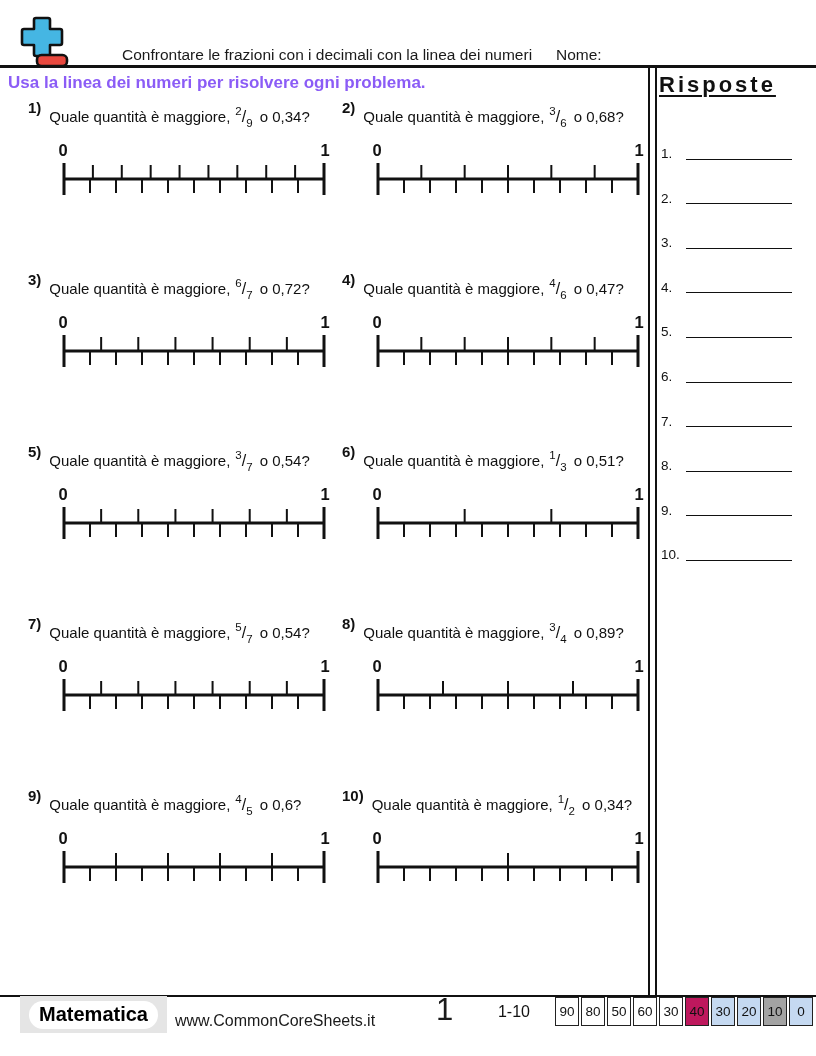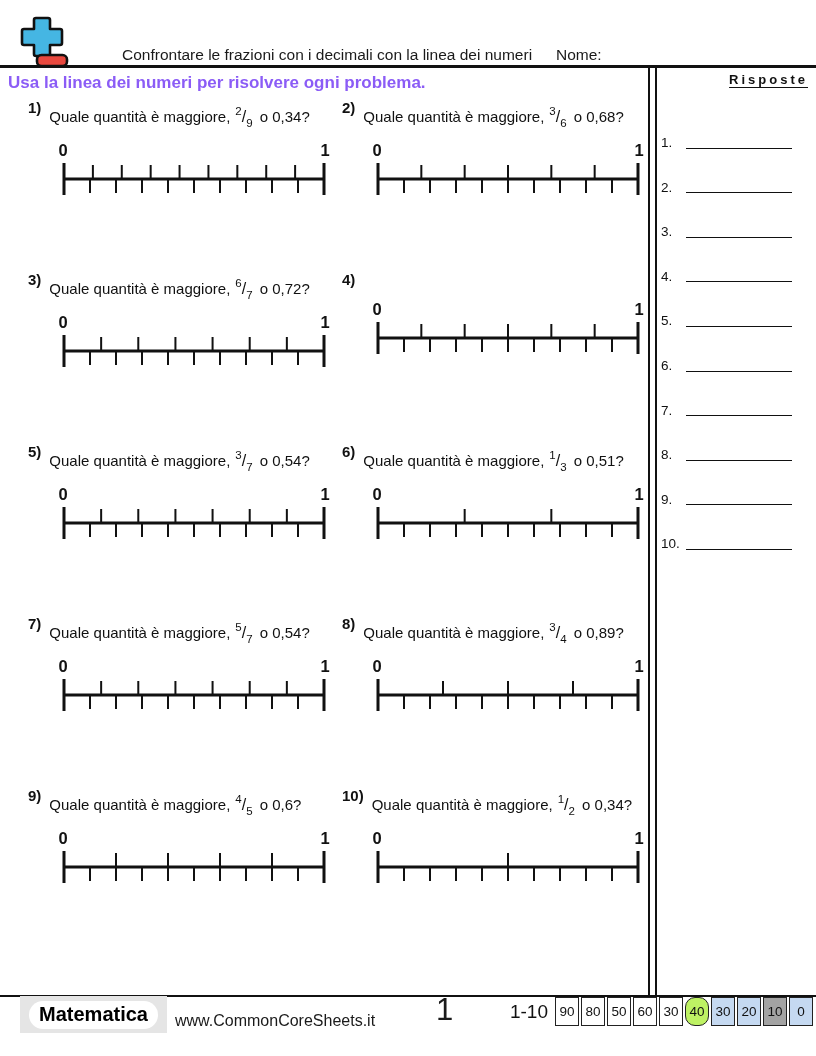--- a/index.html
+++ b/index.html
@@ -36,37 +36,37 @@
   .nl-labels span:last-child { transform:translateX(5px); }
   .numline { display:block; }
   .numline rect { fill:#111; }
 
   
   .divider { position:absolute; left:648px; top:68px; width:9px; height:928px;
              border-left:2px solid #111; border-right:2px solid #111; }
 
   
   .answers { position:absolute; left:659px; top:72px; width:157px; }
-  .answers-title { text-align:right; font-weight:bold; font-size:13px; letter-spacing:3px;
+  .answers-title { text-align:left; font-weight:bold; font-size:22px; letter-spacing:3px;
                    text-decoration:underline; text-underline-offset:3px; margin-right:8px; }
   .answers-list { list-style:none; margin-top:17px; }
   .answers-list li { display:flex; align-items:flex-end; height:44.6px; }
   .ans-num { font-size:13.5px; width:27px; text-align:left; padding-left:2px; line-height:1; margin-bottom:-1px; }
   .ans-line { flex:1; border-bottom:1.5px solid #111; margin-right:24px; height:14px; }
 
   
   .footer-rule { position:absolute; left:0; top:995px; width:816px; height:2px; background:#111; }
   .brand-box { position:absolute; left:20px; top:996px; width:147px; height:37px; background:#e5e5e5;
                display:flex; align-items:center; justify-content:center; }
   .brand-pill { background:#fff; border-radius:16px; padding:2px 10px 3px; margin:0 5px;
                 font-weight:bold; font-size:20px; color:#000; white-space:nowrap; }
   .website { position:absolute; left:175px; top:1012px; font-size:16px; color:#1a1a1a;text-align:center; }
   .page-num { position:absolute; left:436px; top:992px; font-size:31px; color:#1a1a1a; }
   .score-table { position:absolute; right:3px; top:997px; display:flex; align-items:center; gap:2px; }
-  .score-range { font-size:19px; margin-right:5px; }
+  .score-range { font-size:16px; margin-right:23px; }
   .score-cell { width:24px; height:29px; border:1.5px solid #222; background:#fff;
                 display:flex; align-items:center; justify-content:center; font-size:13.5px; }
 </style>
 </head>
 <body>
 
 <div class="page">
 
   <svg class="logo" viewBox="0 0 50 54">
     <path id="logo-plus" d="M17 3 h12 a2 2 0 0 1 2 2 v9 h10 a2 2 0 0 1 2 2 v12 a2 2 0 0 1 -2 2 h-10 v9 a2 2 0 0 1 -2 2 h-12 a2 2 0 0 1 -2 -2 v-9 H5 a2 2 0 0 1 -2 -2 V16 a2 2 0 0 1 2 -2 h10 V5 a2 2 0 0 1 2 -2 z" fill="#45b6e3" stroke="#111" stroke-width="2.6" stroke-linejoin="round"></path>
@@ -183,20 +183,24 @@
             <rect x="183" y="18" width="2" height="14"></rect>
             <rect x="209" y="18" width="2" height="14"></rect>
             <rect x="235" y="18" width="2" height="14"></rect>
           </svg>
       </div>
     </div>
 
     <div class="problem">
       <div class="q-row">
         <span class="p-num">4)</span>
+        <span class="q-text">
+          <span>Quale quantità è maggiore,</span><span class="frac"><sup>4</sup><span class="sl">/</span><sub>6</sub></span>
+          <span>o 0,47?</span>
+        </span>
       </div>
       <div class="nl-wrap">
         <div class="nl-labels">
           <span>0</span>
           <span>1</span>
         </div>
         <svg class="numline" width="264" height="36" viewBox="0 0 264 36">
             <rect x="2" y="16.5" width="260" height="3"></rect>
             <rect x="0.5" y="2" width="3" height="32"></rect>
             <rect x="260.5" y="2" width="3" height="32"></rect>
@@ -484,20 +488,20 @@
   </div>
   <div class="website">www.CommonCoreSheets.it</div>
   <div class="page-num">1</div>
   <div class="score-table">
     <span class="score-range">1-10</span>
   <div class="score-cell">90</div>
       <div class="score-cell">80</div>
       <div class="score-cell">50</div>
       <div class="score-cell">60</div>
       <div class="score-cell">30</div>
-      <div class="score-cell" style="background: #bef264; border-radius: 10px;">40</div>
+      <div class="score-cell" style="background: #be185d;">40</div>
       <div class="score-cell" style="background: rgb(197, 217, 241);">30</div>
       <div class="score-cell" style="background: rgb(197, 217, 241);">20</div>
       <div class="score-cell" style="background: #a3a3a3;">10</div>
       <div class="score-cell" style="background: rgb(197, 217, 241);">0</div>
     </div>
 
 </div>
 
 </body></html>

